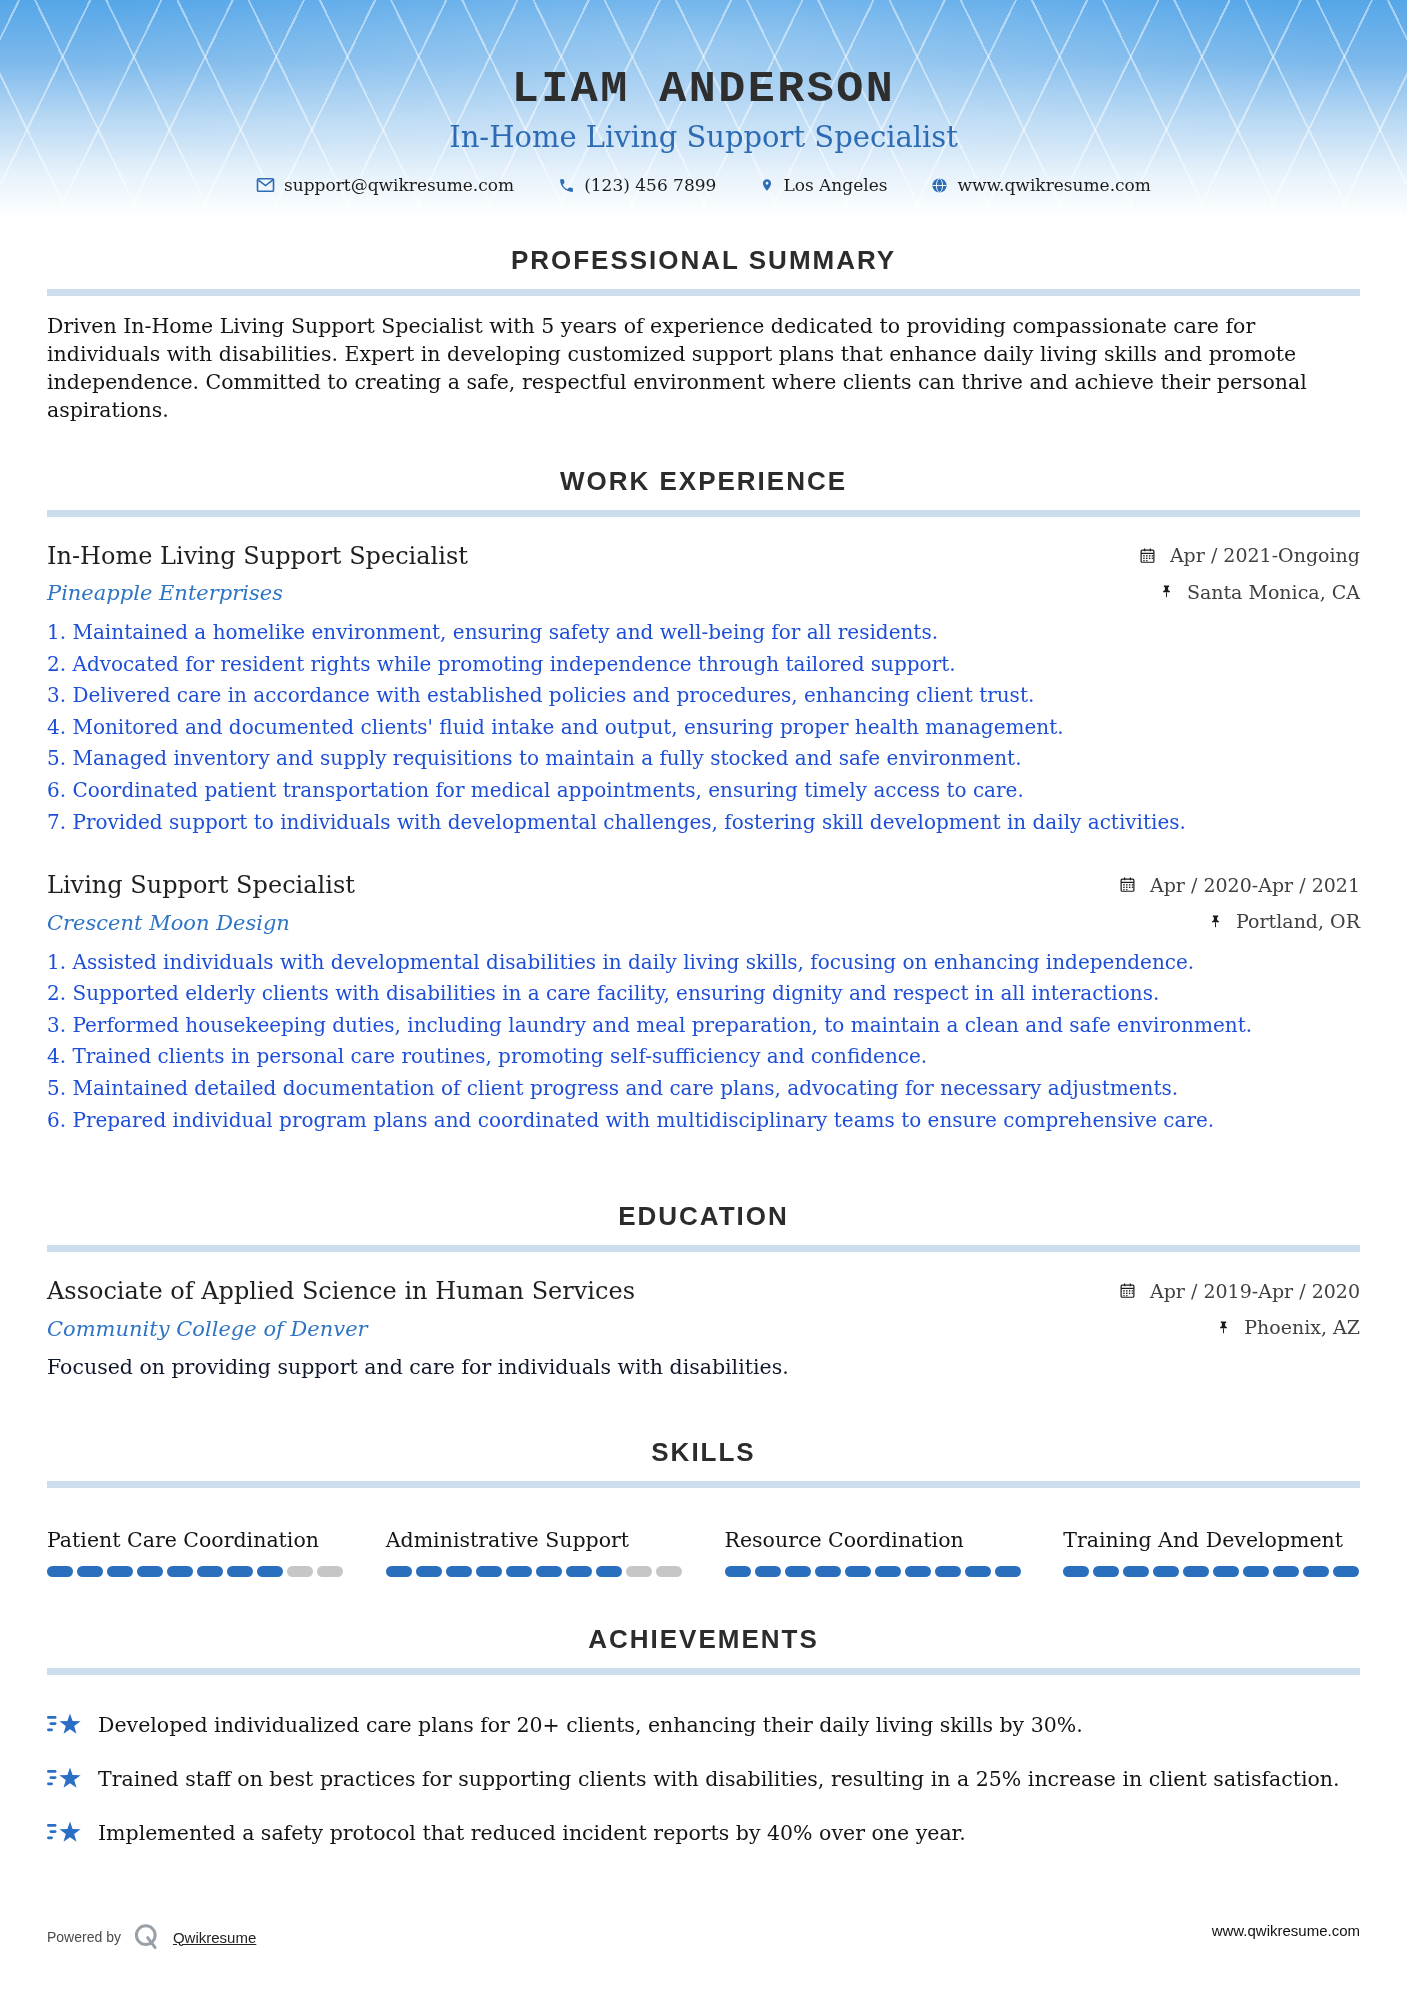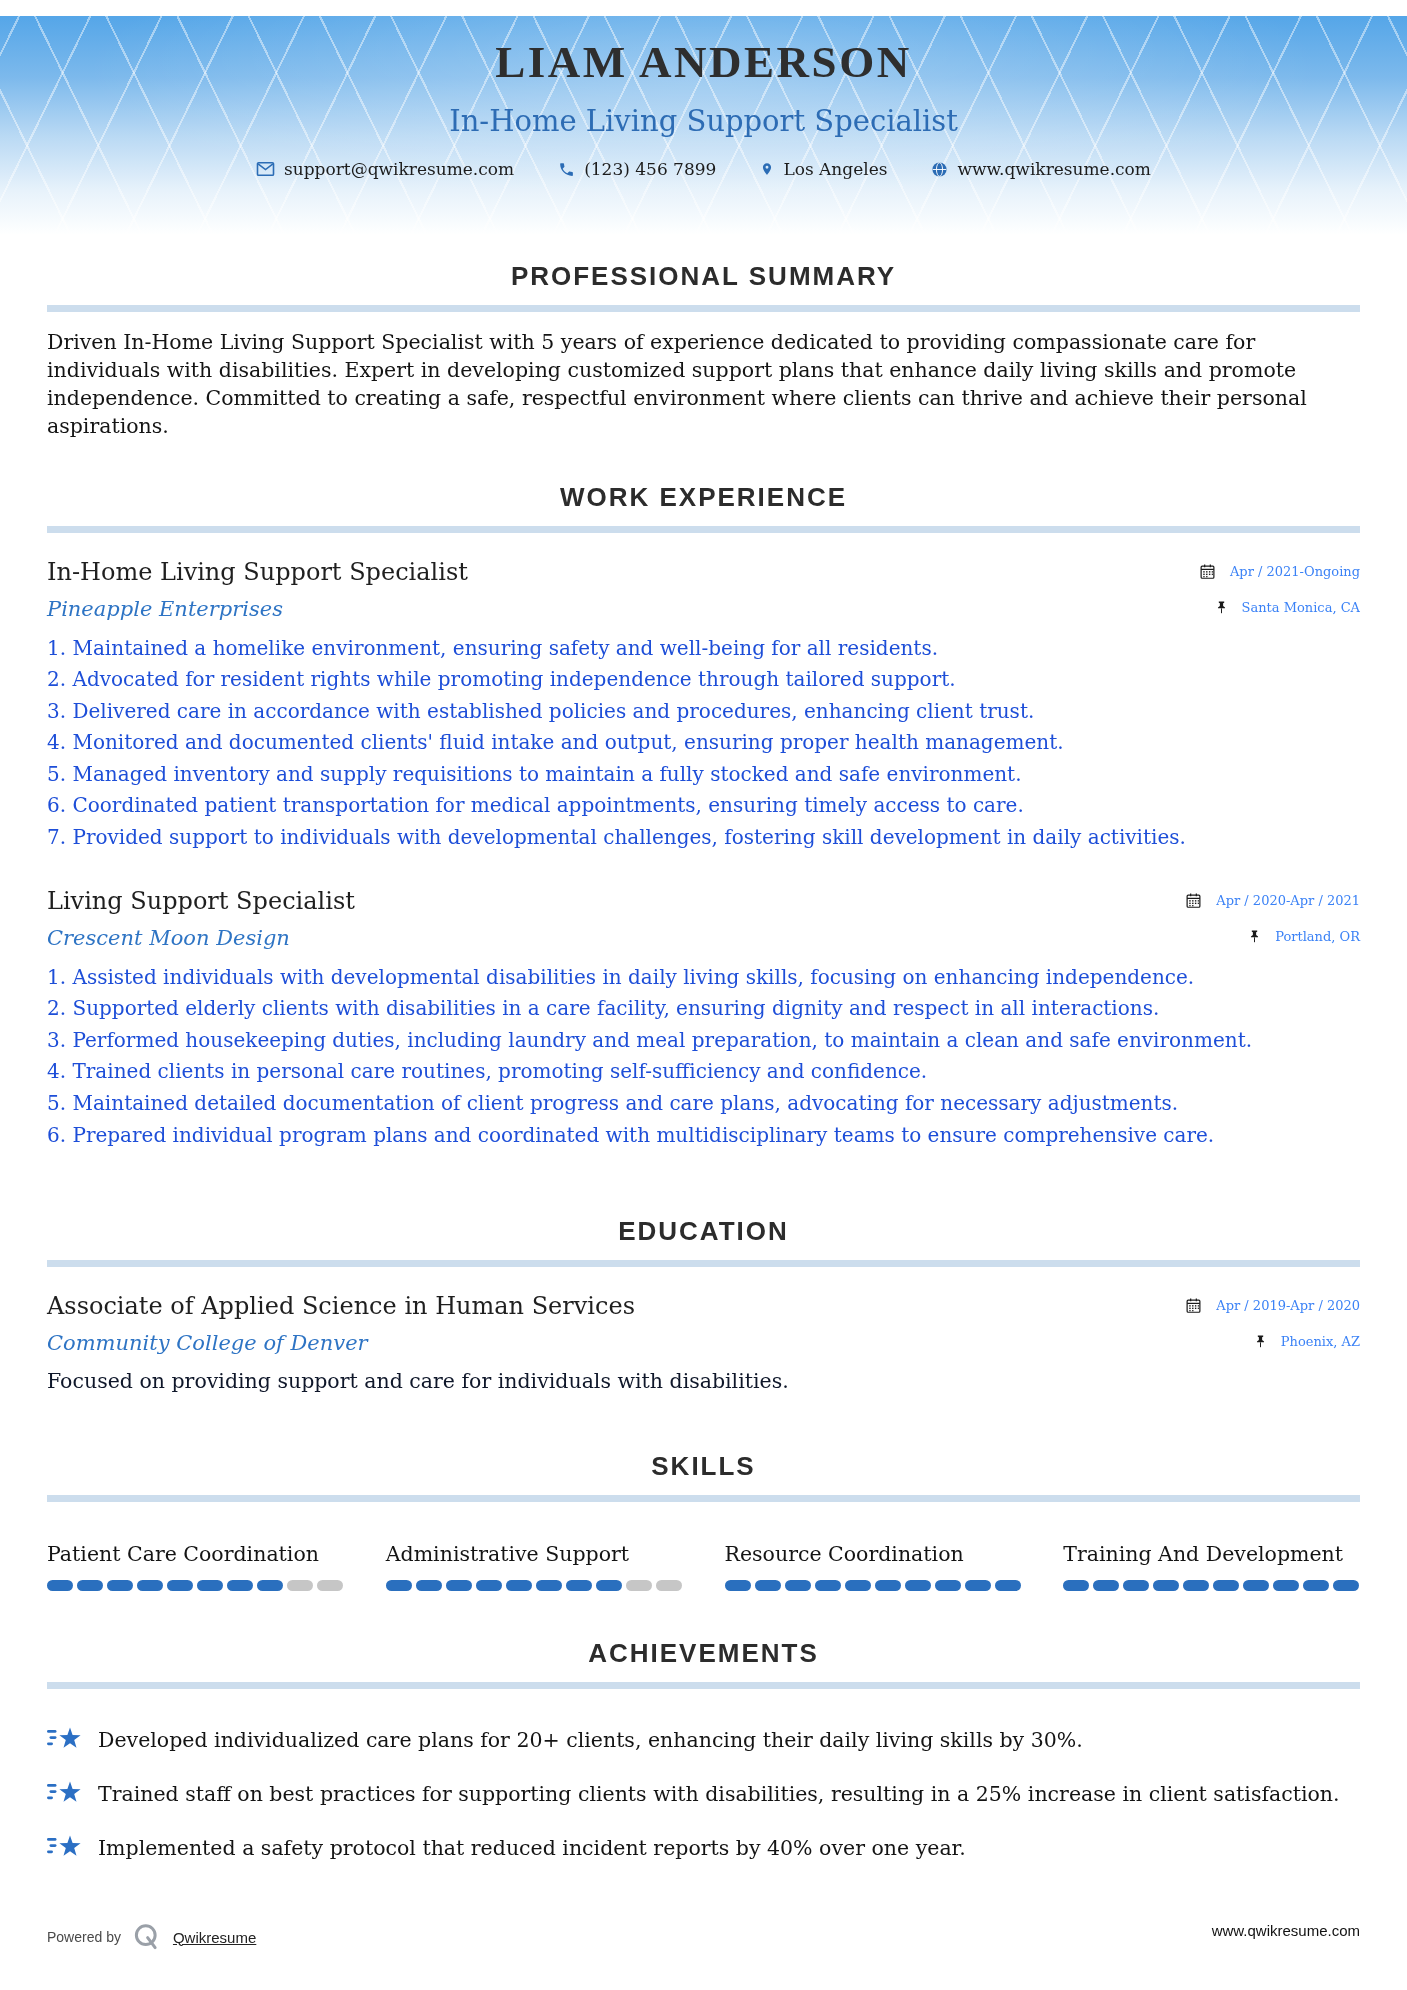--- a/index.html
+++ b/index.html
@@ -15,22 +15,22 @@
   .hero{
     height:218px;
     text-align:center;
     background-image:
       radial-gradient(ellipse at 50% 25%, rgba(255,255,255,.28), rgba(255,255,255,0) 62%),
       repeating-linear-gradient(64deg, rgba(255,255,255,0) 0 62px, rgba(255,255,255,.45) 62px 64px),
       repeating-linear-gradient(-64deg, rgba(255,255,255,0) 0 62px, rgba(255,255,255,.45) 62px 64px),
       linear-gradient(180deg,#55a6e8 0%,#7cb9ec 28%,#b9d9f4 55%,#e7f2fb 80%,#feffff 100%);
   }
   .hero h1{
-    margin:16px;padding-top:20px;
-    font-family:Liberation Serif, serif;
+    margin:0;padding-top:64px;
+    font-family:Liberation Mono, monospace;
     font-size:45px;font-weight:700;letter-spacing:2.5px;
     color:#2e2e2e;
   }
   .hero .subtitle{
     margin-top:5px;
     font-size:29px;color:#2d6cb4;
   }
   .contacts{
     margin-top:21px;
     display:flex;justify-content:center;align-items:center;gap:44px;
@@ -55,21 +55,21 @@
   
   .sec-work .sec-title{padding-top:41px;}
   .job{margin-top:25px;}
   .job + .job{margin-top:37px;}
   .row{display:flex;justify-content:space-between;align-items:baseline;}
   .job-title{
     margin:0;font-size:24px;font-weight:400;color:#1f1f1f;
   }
   .meta{
     display:flex;align-items:center;gap:14px;
-    font-size:13px;color:#3b82f6;white-space:nowrap;
+    font-size:19px;color:#404040;white-space:nowrap;
   }
   .meta svg{display:block;}
   .company{
     display:block;margin-top:11px;
     font-size:21px;color:#2e74c4;
   }
   .row2{display:flex;justify-content:space-between;align-items:baseline;margin-top:11px;}
   .row2 .company{margin-top:0;font-style:italic;}
   ol.bullets{
     margin:15px 0 0 0;padding:0;

